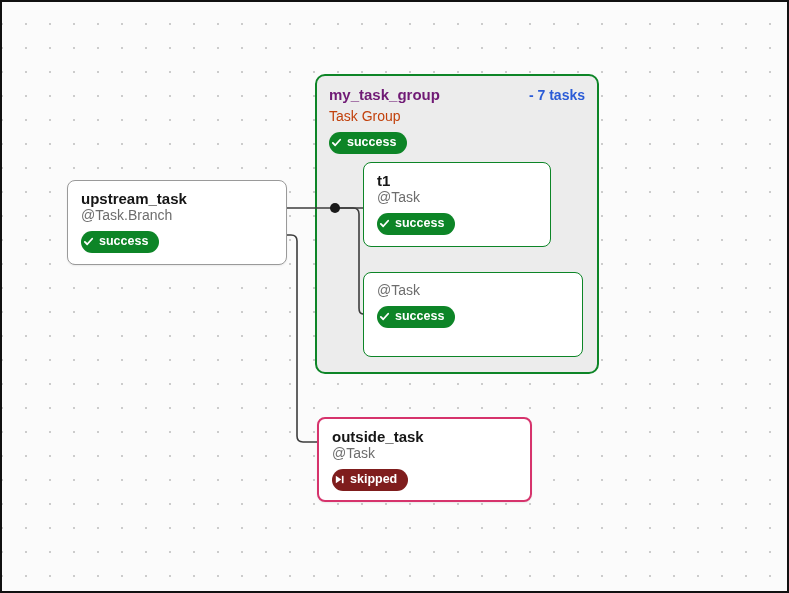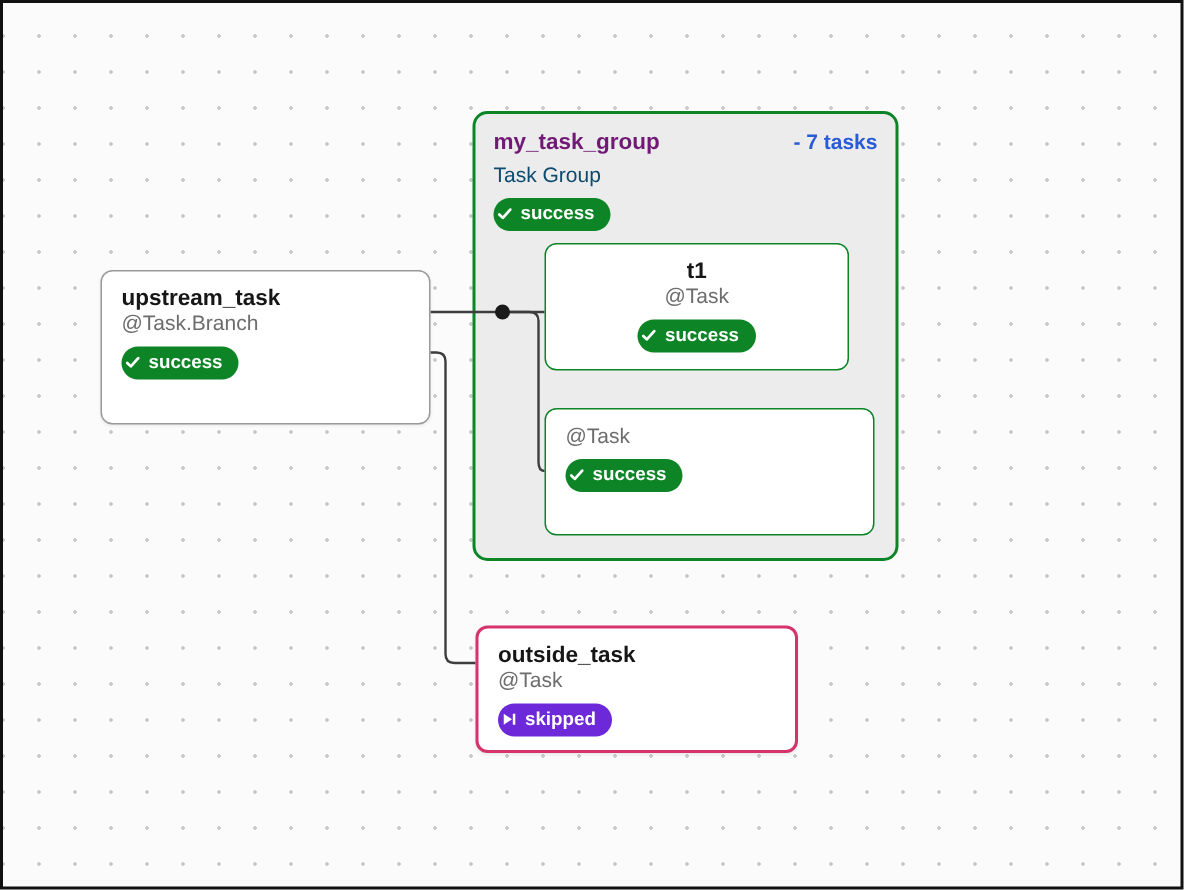--- a/index.html
+++ b/index.html
@@ -45,48 +45,48 @@
     gap: 5px;
     margin-top: 8px;
     padding: 3px 11px 4px 2px;
     border-radius: 12px;
     color: #ffffff;
     font-size: 12.5px;
     font-weight: 600;
     line-height: 1.2;
   }
   .badge.success { background: #0d8527; }
-  .badge.skipped { background: #6d28d9; }
+  .badge.skipped { background: #7f1d1d; }
   .badge-icon { display: inline-flex; align-items: center; }
 
   .upstream {
     left: 65px; top: 178px;
-    width: 220px; height: 103px;
+    width: 220px; height: 85px;
     border: 1.5px solid #9a9a9a;
   }
 
   .group {
     position: absolute;
     left: 313px; top: 72px;
     width: 284px; height: 300px;
     background: #ececec;
     border: 2px solid #0d8527;
     border-radius: 10px;
     padding: 10px 12px;
   }
   .group-header {
     display: flex;
     justify-content: space-between;
     align-items: baseline;
   }
   .group-title { font-size: 15px; font-weight: 700; color: #701a75; }
   .group-collapse { font-size: 14px; font-weight: 600; color: #2a5bd7; cursor: pointer; }
-  .group-subtitle { font-size: 14px; color: #0c4a6e; margin-top: 5px; }
+  .group-subtitle { font-size: 14px; color: #c2410c; margin-top: 5px; }
 
-  .inner-1 { left: 46px; top: 86px;  width: 203px; height: 85px; border: 1.5px solid #0d8527; box-shadow: none; text-align: center; }
+  .inner-1 { left: 46px; top: 86px;  width: 188px; height: 85px; border: 1.5px solid #0d8527; box-shadow: none; }
   .inner-2 { left: 46px; top: 196px; width: 220px; height: 85px; border: 1.5px solid #0d8527; box-shadow: none; }
 
   .outside {
     left: 315px; top: 415px;
     width: 215px; height: 85px;
     border: 2px solid #d6336c;
   }
 </style>
 </head>
 <body>

